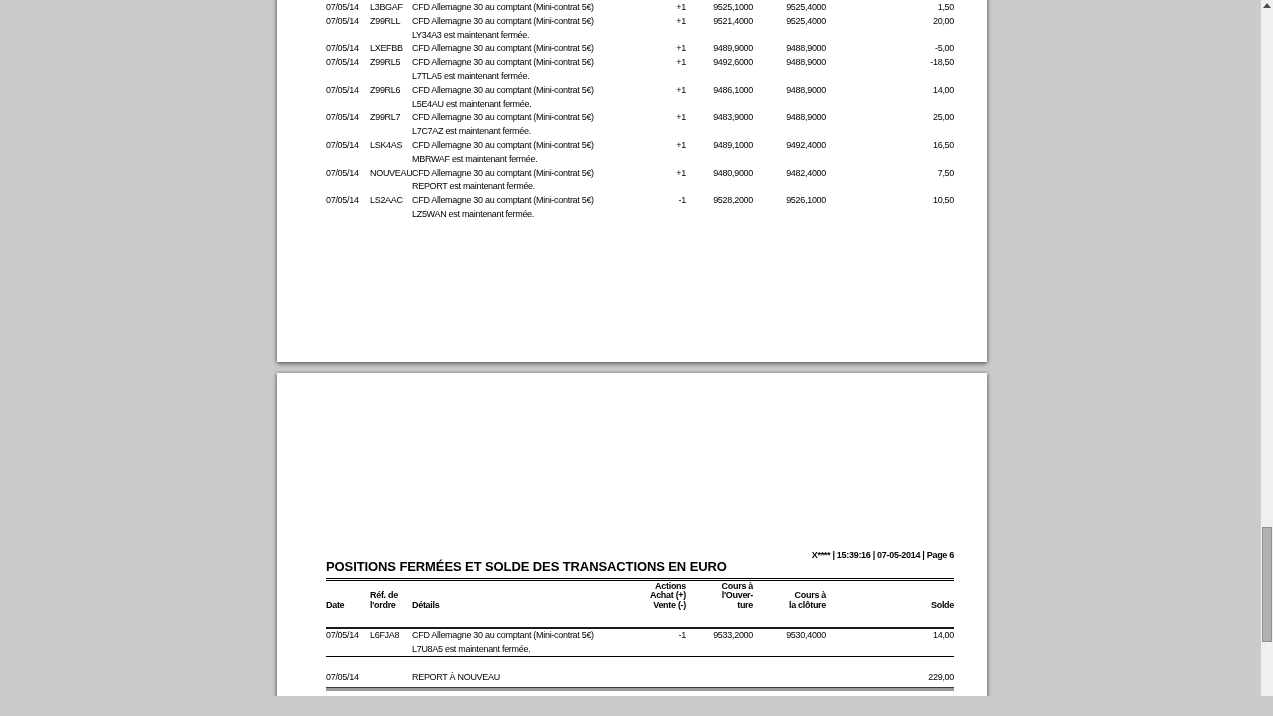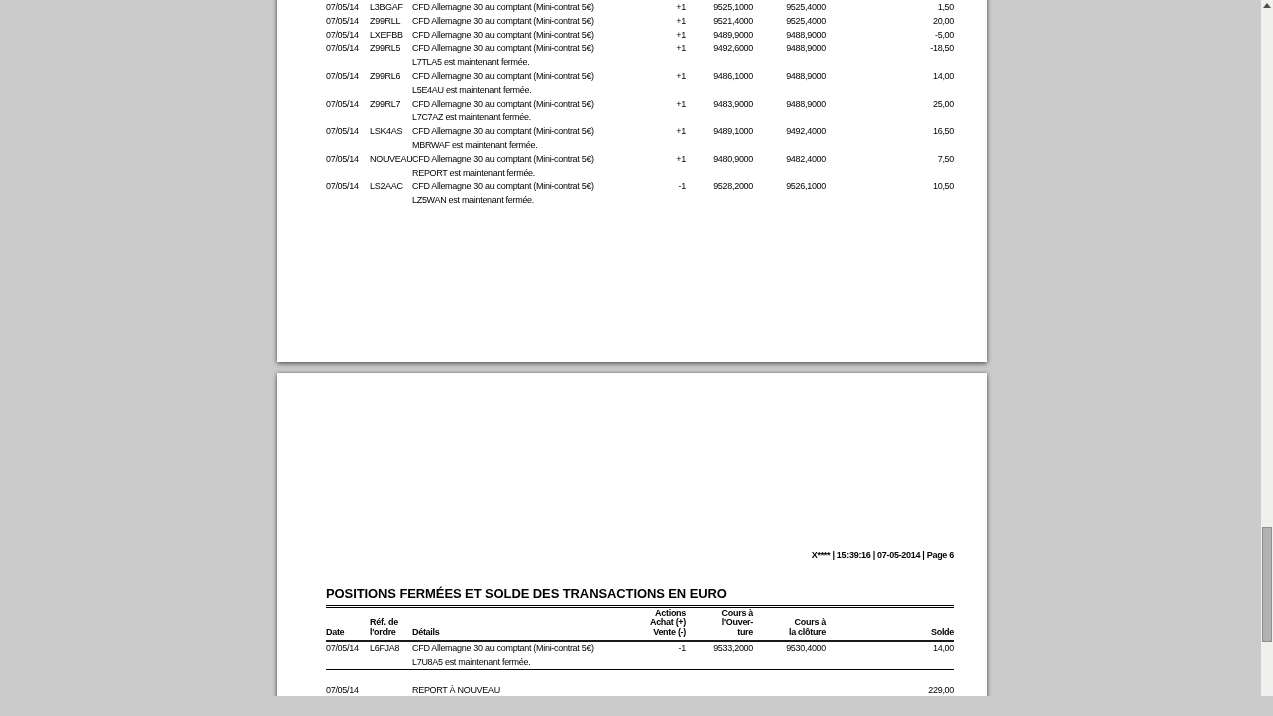--- a/index.html
+++ b/index.html
@@ -62,39 +62,38 @@
 
   
   .meta-line {
     font-size: 9px;
     font-weight: bold;
     letter-spacing: -0.3px;
     line-height: 10px;
     text-align: right;
   }
   .section-title {
-    margin-top: 27px;
     font-size: 13px;
     font-weight: bold;
     letter-spacing: -0.1px;
     line-height: 13px;
   }
   .double-rule {
     margin-top: 5px;
     height: 1px;
     border-top: 1px solid #000;
     border-bottom: 1px solid #000;
   }
   table.txn-header { margin-top: 1px; }
   table.txn-header th {
     font-weight: bold;
     vertical-align: bottom;
     white-space: pre-line;
     line-height: 9.3px;
-    padding-bottom: 3px;
+    padding-bottom: 17px;
   }
   .thick-rule { height: 0; border-top: 2px solid #1a1a1a; }
   .thin-rule  { height: 0; border-top: 1px solid #000; }
   .report-row { margin-top: 14px; }
   .report-row td { line-height: 11px; }
   .gray-rule {
     margin-top: 2px;
     height: 3px;
     border-top: 1px solid #3a3a3a;
     background: #9a9a9a;
@@ -169,20 +168,25 @@
           <tr>
             <td>07/05/14</td>
             <td>Z99RLL</td>
             <td>CFD Allemagne 30 au comptant (Mini-contrat 5€)</td>
             <td class="num">+1</td>
             <td class="num">9521,4000</td>
             <td class="num">9525,4000</td>
             <td class="num">20,00</td>
           </tr>
           <tr>
+            <td></td>
+              <td></td>
+            <td colspan="5">LY34A3 est maintenant fermée.</td>
+          </tr>
+          <tr>
             <td>07/05/14</td>
             <td>LXEFBB</td>
             <td>CFD Allemagne 30 au comptant (Mini-contrat 5€)</td>
             <td class="num">+1</td>
             <td class="num">9489,9000</td>
             <td class="num">9488,9000</td>
             <td class="num">-5,00</td>
           </tr>
           <tr>
             <td>07/05/14</td>

